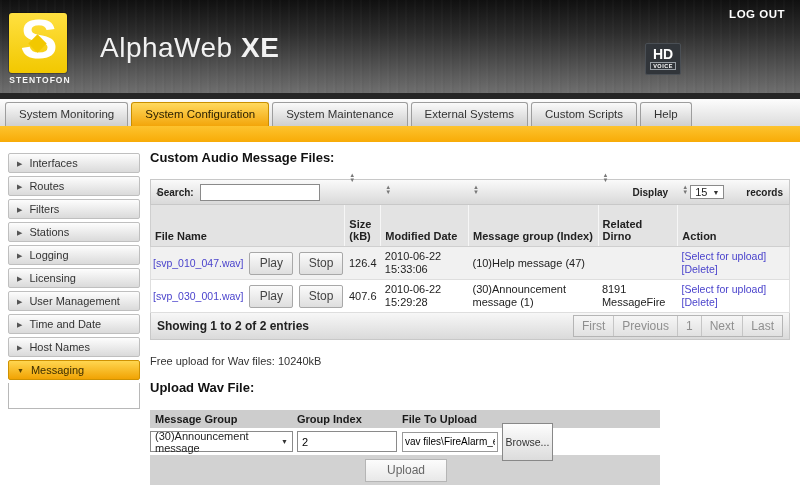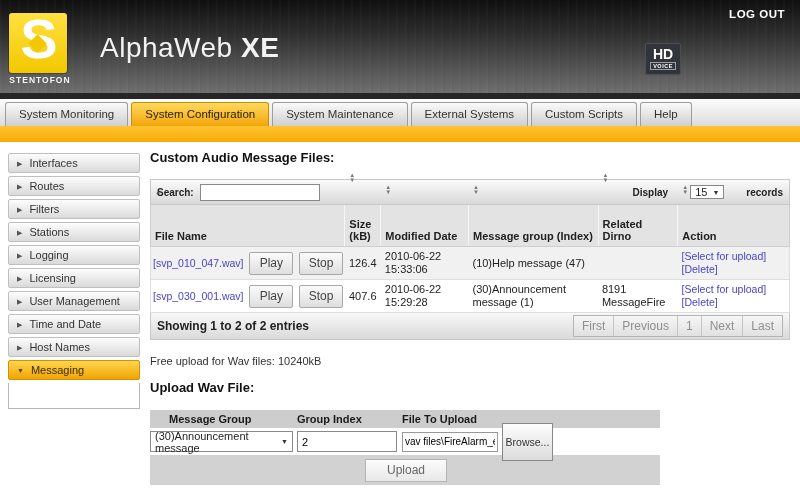--- a/index.html
+++ b/index.html
@@ -114,21 +114,21 @@
   .page-btn { padding:3px 8px; font-size:12px; color:#8f8f8f; cursor:pointer; white-space:nowrap; }
   .page-btn + .page-btn { border-left:1px solid #c5c5c5; }
 
   .free-space { margin-top:15px; font-size:11px; color:#333; }
   .upload-heading { margin-top:13px; font-size:13px; font-weight:bold; color:#111; }
 
   
   .upload-form { margin-top:15px; width:510px; }
   .form-head { display:flex; height:18px; background:#cdcdcd; align-items:center; }
   .form-head .fl { font-weight:bold; font-size:11px; color:#1a1a1a; }
-  .fl-group { width:147px; padding-left:19px; }
+  .fl-group { width:147px; padding-left:5px; }
   .fl-index { width:105px; }
   .fl-file  { flex:1; }
   .form-inputs { display:flex; align-items:center; height:27px; background:#fff; }
   .msg-select { width:143px; height:21px; border:1px solid #8a8a8a; background:#fff;
             display:flex; align-items:center; padding:0 4px; font-size:11px; cursor:pointer;gap:16px; }
   .msg-select .arrow { margin-left:auto; font-size:7px; color:#333; }
   .index-input { width:100px; height:21px; border:1px solid #8a8a8a; margin-left:4px;
             padding:0 4px; font-size:11px; }
   .file-input { width:96px; height:20px; border:1px solid #999; margin-left:5px;
             padding:0 2px; font-size:10px; }

